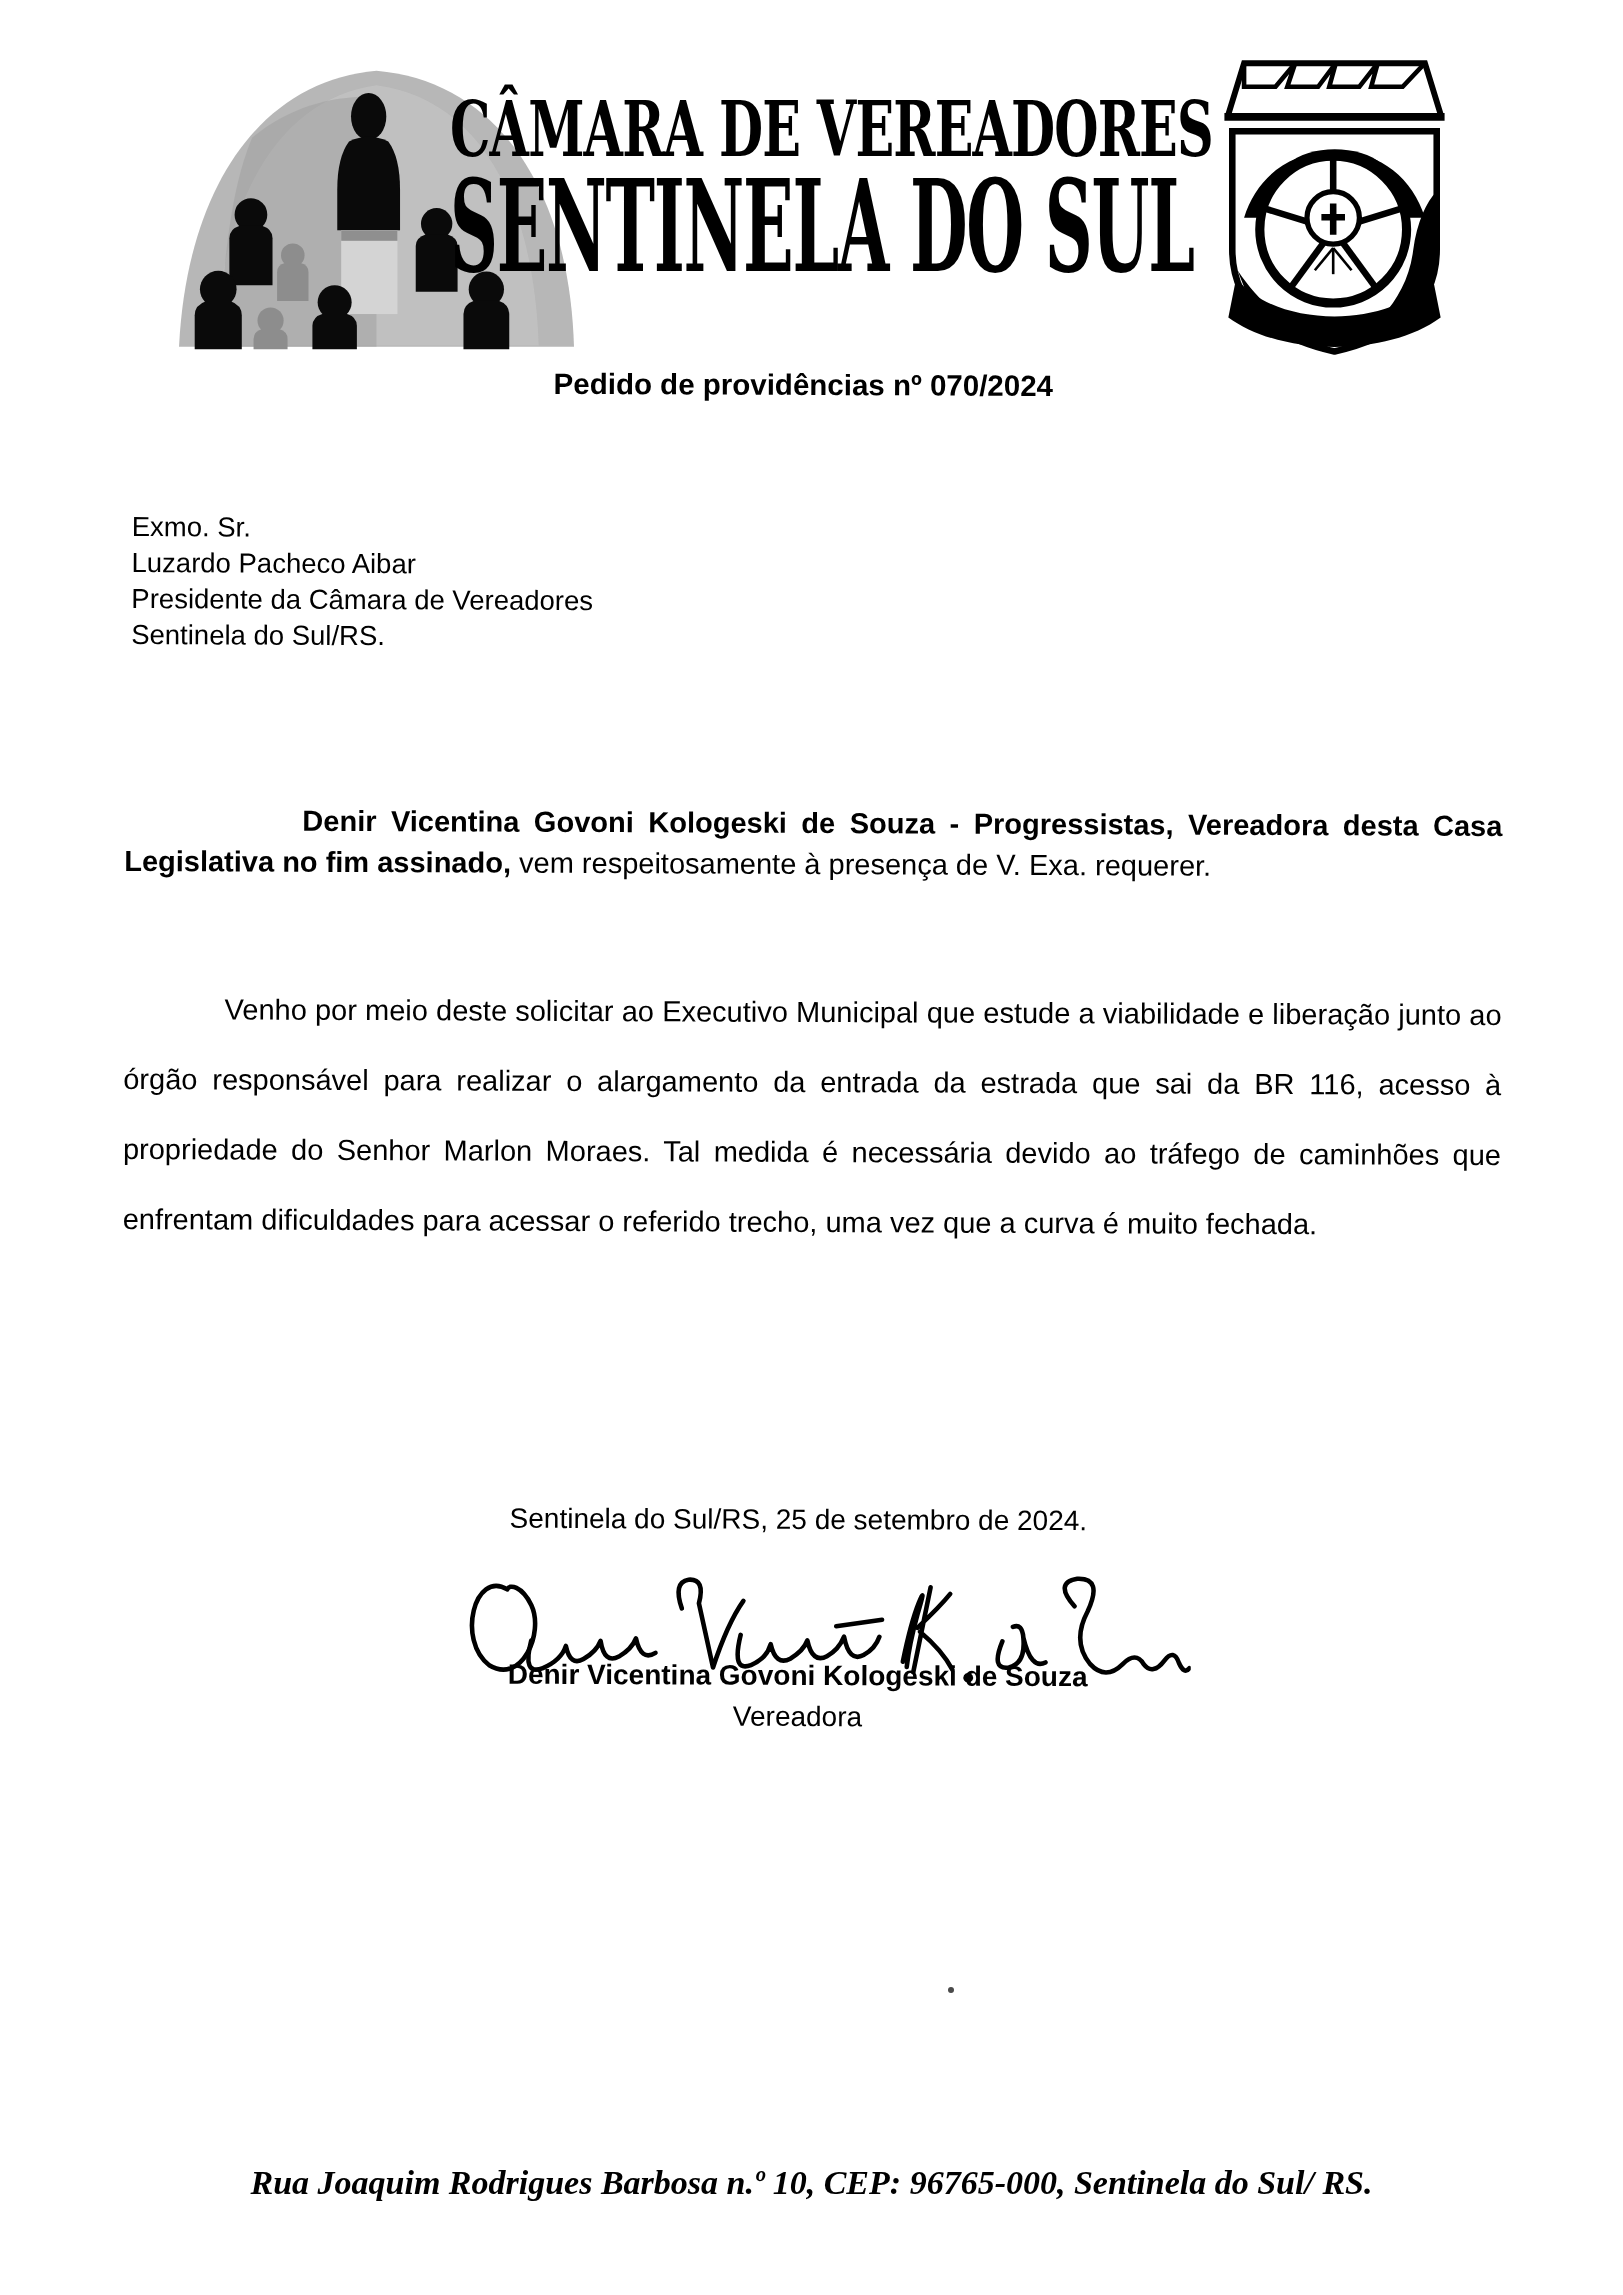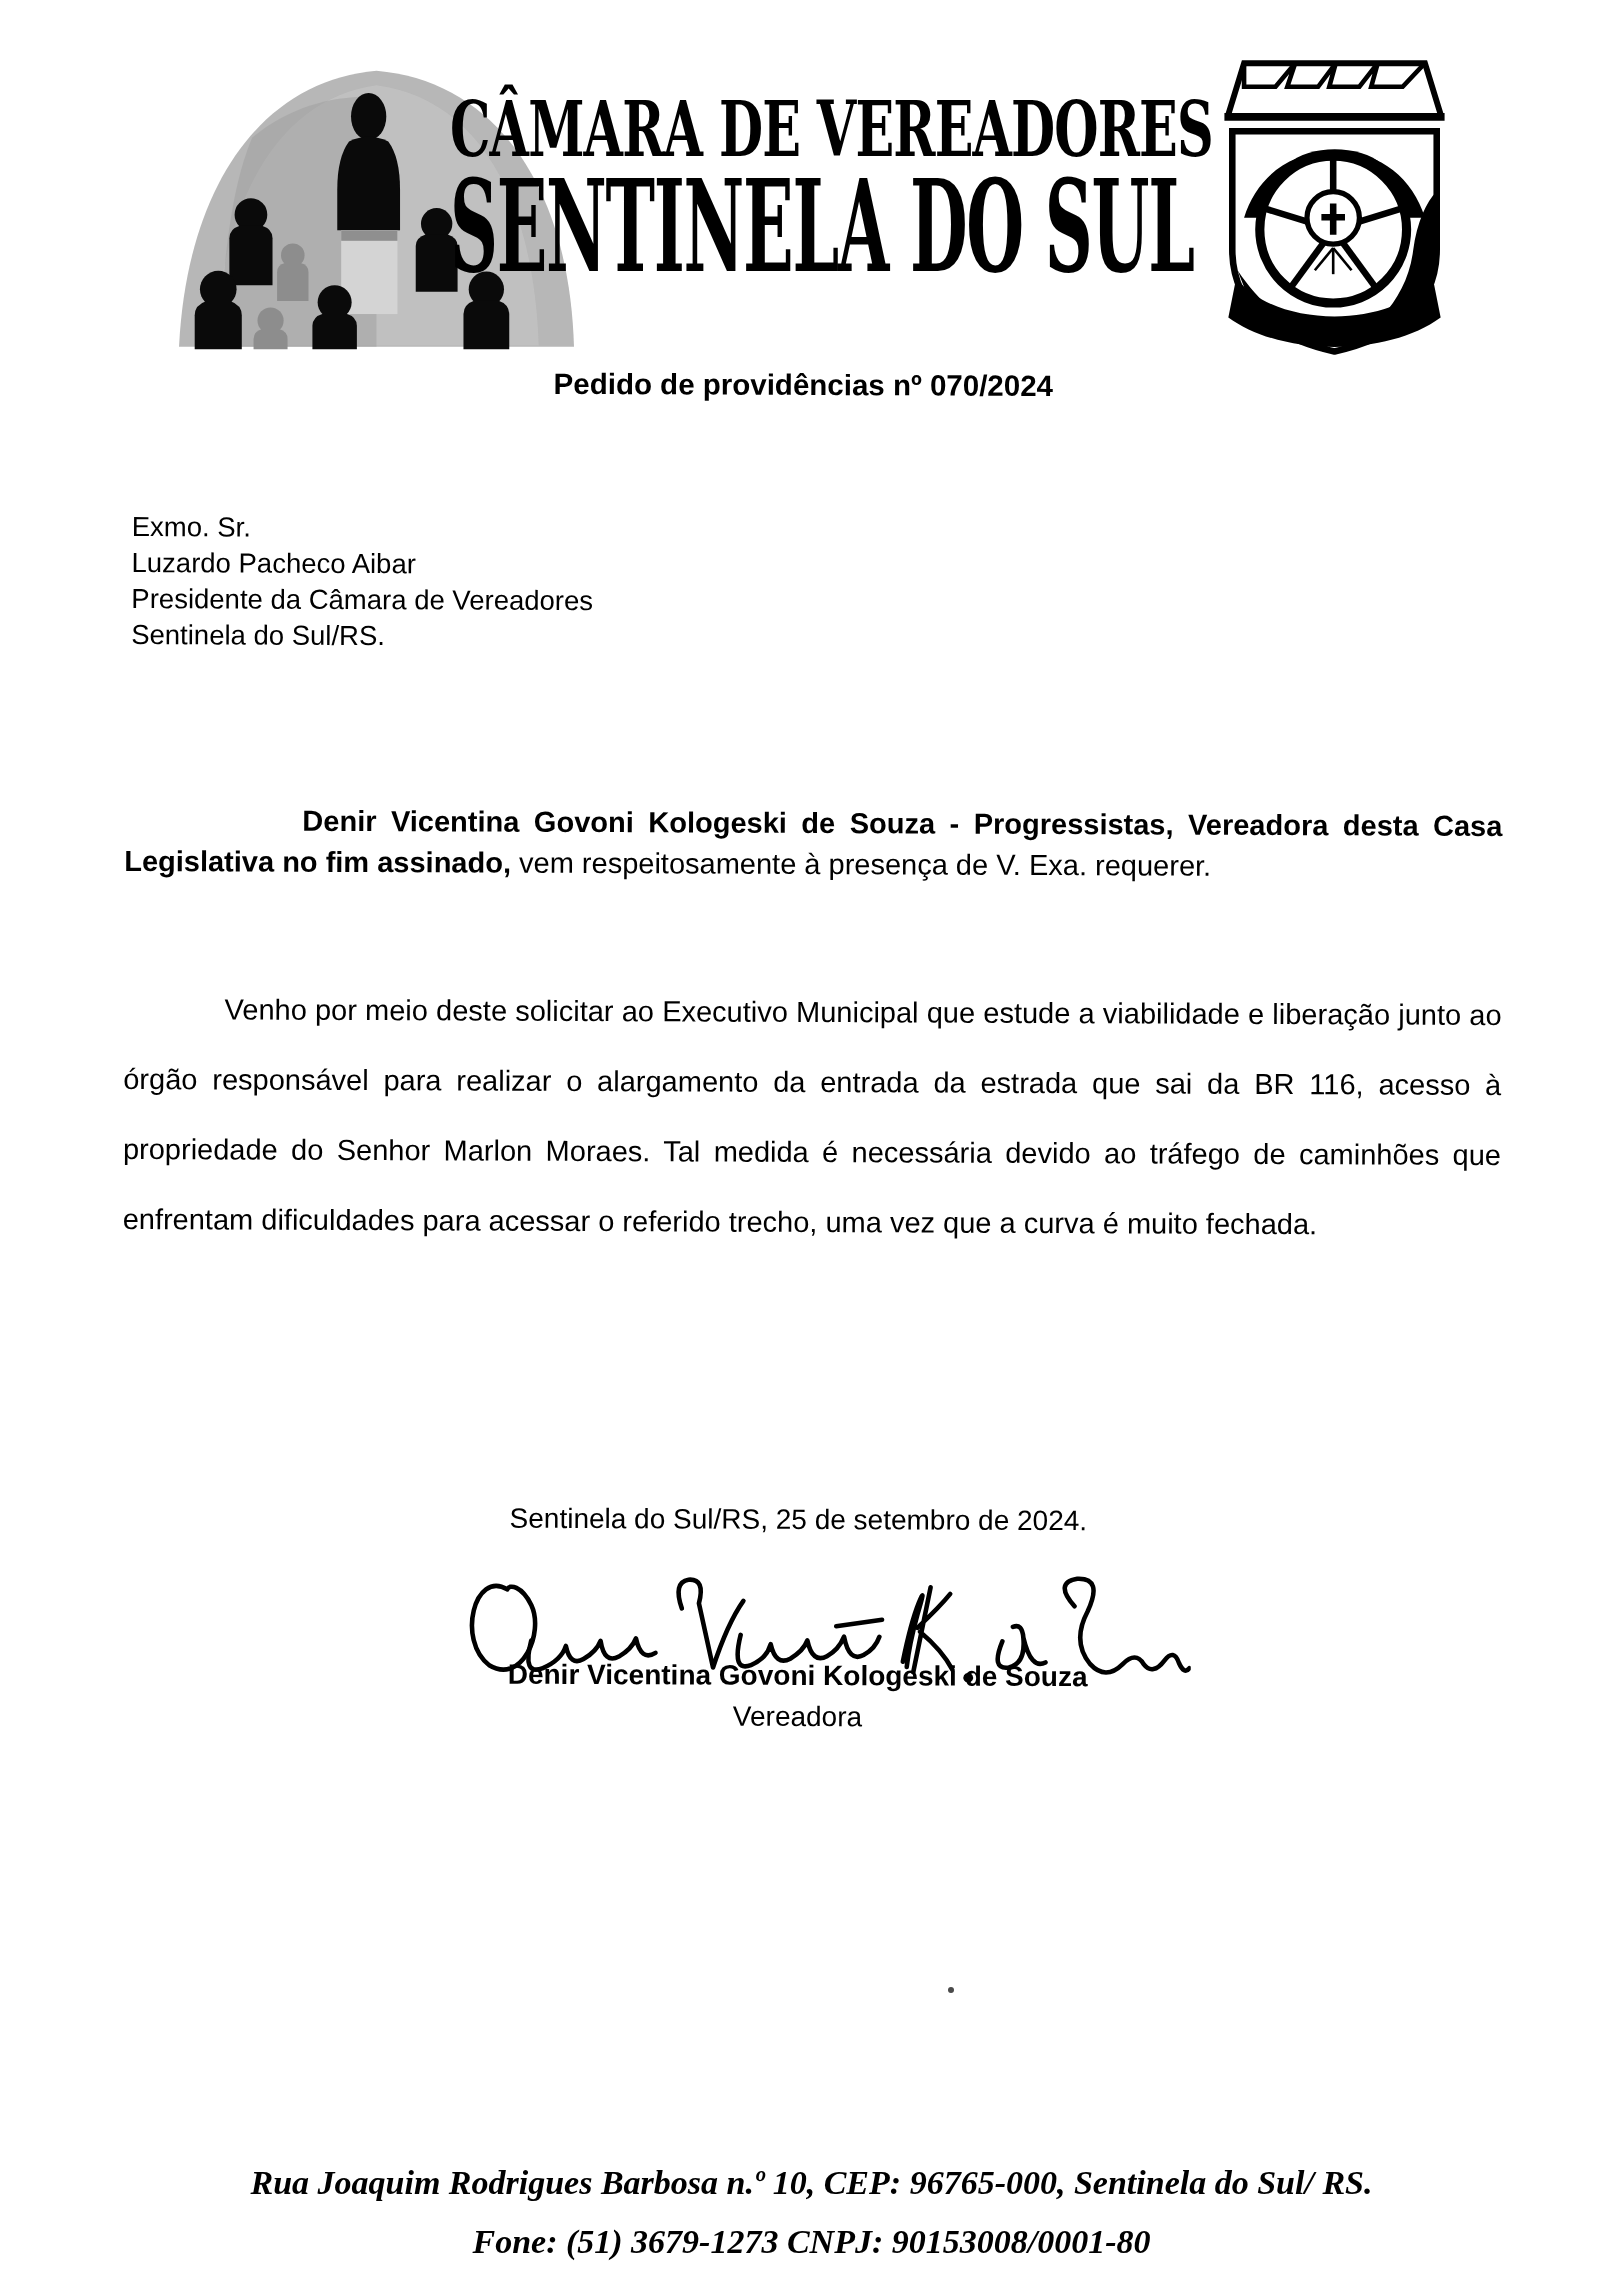--- a/index.html
+++ b/index.html
@@ -204,17 +204,16 @@
     </svg>
 
     <div class="sig-name">Denir Vicentina Govoni Kologeski de Souza</div>
     <div class="sig-role">Vereadora</div>
   </div>
 
   <div class="speck"></div>
 
   <div class="footer">
     <div>Rua Joaquim Rodrigues Barbosa n.º 10, CEP: 96765-000, Sentinela do Sul/ RS.</div>
-    <div>Fone: (51) 3679-1273 CNPJ: 90153008/0001-80</div>
   </div>
 
 </div>
 
 
 </body></html>

